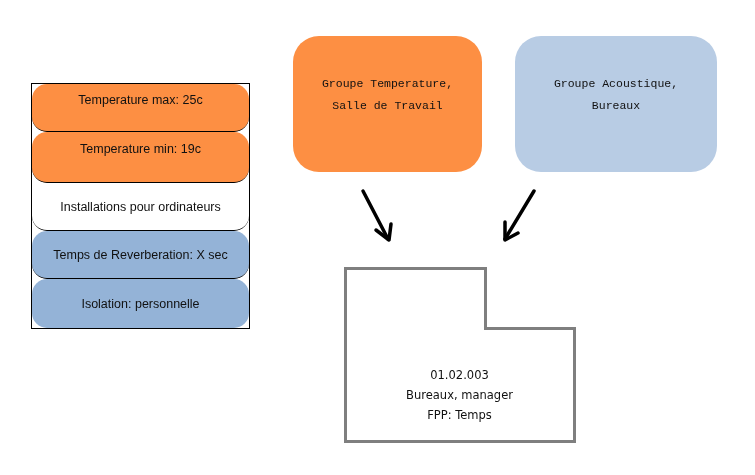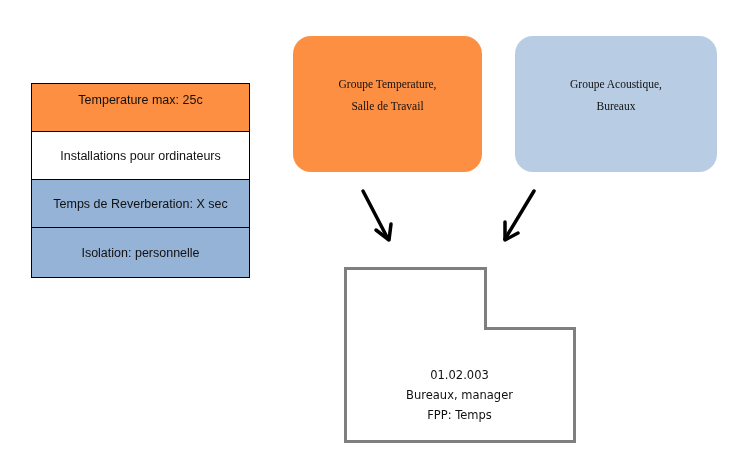--- a/index.html
+++ b/index.html
@@ -2,43 +2,46 @@
 <html><head>
 <meta charset="utf-8">
 <style>
   html, body { margin: 0; padding: 0; background: #ffffff; }
   body { width: 755px; height: 475px; position: relative; overflow: hidden;
          font-family: "Liberation Sans", sans-serif; }
   .req-table { position: absolute; left: 31px; top: 83px; width: 219px;
                border: 1.5px solid #000; box-sizing: border-box; }
   .req-row { box-sizing: border-box; border-bottom: 1px solid #000;
              display: flex; align-items: center; justify-content: center;
-             font-size: 12.5px; color: #111; text-align: center; }
+             font-size: 12.5px; color: #111; text-align: center; border-radius: 15px; }
   .req-row:last-child { border-bottom: none; }
   .req-row .lbl { position: relative; }
   .r0 { height: 48px; } .r1 { height: 51px; } .r2 { height: 48px; }
   .r3 { height: 48px; } .r4 { height: 49px; } .r5 { height: 48px; }
   .r0 .lbl, .r1 .lbl { top: -8px; }
-  .group-box { position: absolute; top: 36px; height: 136px; border-radius: 18px;
-               font-family: Liberation Serif, serif; font-size: 11.5px;
+  .group-box { position: absolute; top: 36px; height: 136px; border-radius: 26px;
+               font-family: Liberation Mono, monospace; font-size: 11.5px;
                color: #111; text-align: center; line-height: 22px; }
   .group-box .txt { position: absolute; left: 0; right: 0; top: 37px; }
   .g-temp { left: 293px; width: 189px; }
   .g-acou { left: 515px; width: 189px; padding-left: 13px; }
   svg.overlay { position: absolute; left: 0; top: 0; }
   .room-text { position: absolute; left: 345px; width: 229px; top: 365px;
                text-align: center; font-family: "DejaVu Sans", sans-serif;
                font-size: 11.5px; line-height: 20px; color: #111; }
 </style>
 </head>
 <body>
 
 <div class="req-table">
   <div class="req-row r0" style="background:#fd8f43">
     <span class="lbl">Temperature  max: 25c</span>
+  </div>
+  <div class="req-row r1" style="background:#fd8f43">
+    <span class="lbl">Temperature  min: 19c</span>
   </div>
   <div class="req-row r3" style="background:#ffffff">
     <span class="lbl">Installations pour ordinateurs</span>
   </div>
   <div class="req-row r5" style="background:#94b3d7">
     <span class="lbl">Temps de Reverberation: X sec</span>
   </div>
   <div class="req-row r4" style="background:#94b3d7">
     <span class="lbl">Isolation: personnelle</span>
   </div>

